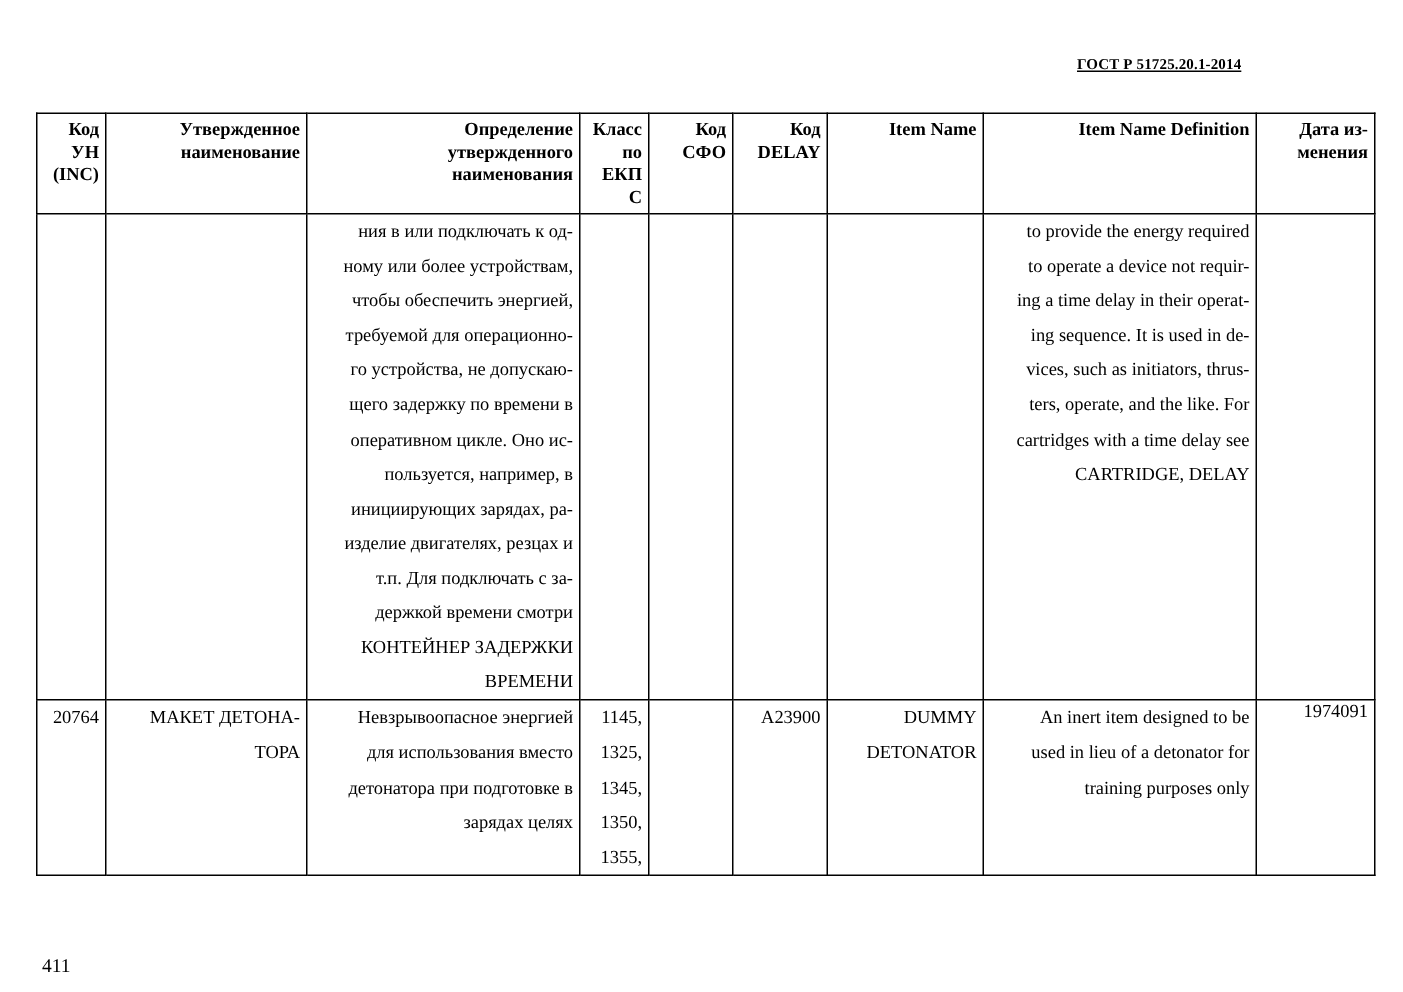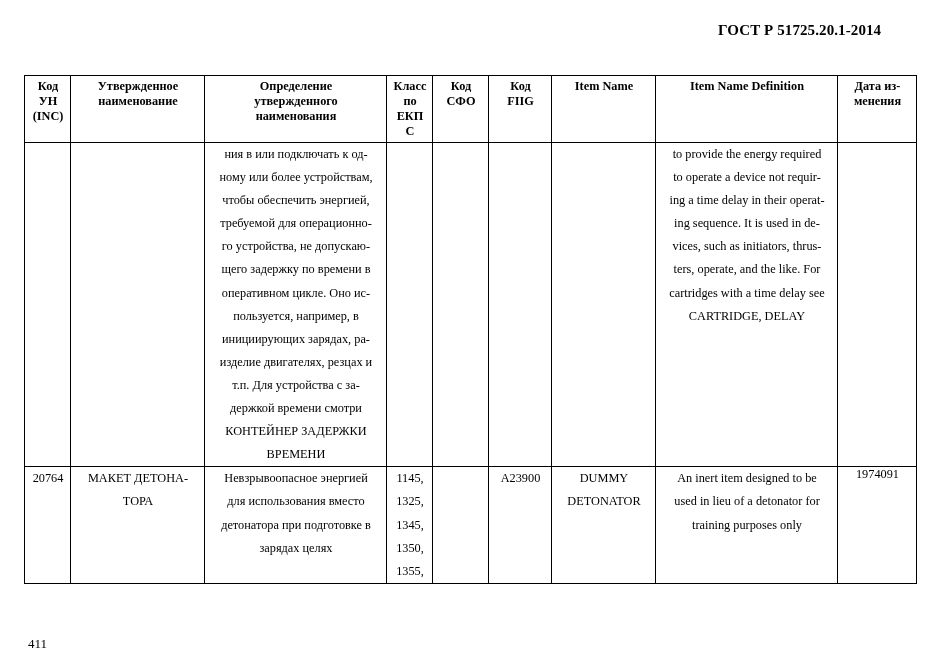--- a/index.html
+++ b/index.html
@@ -1,21 +1,21 @@
 <!DOCTYPE html>
 <html><head>
 <meta charset="utf-8">
 <style>
   html, body { margin: 0; padding: 0; background: #ffffff; }
   body { width: 935px; height: 661px; position: relative; overflow: hidden;
          font-family: "Liberation Serif", "DejaVu Serif", serif; color: #000; }
-  .doc-code { position: absolute; left: 718px; top: 22px; font-size: 15px; font-weight: bold; letter-spacing: 0.1px; }
+  .doc-code { position: absolute; left: 718px; top: 38px; font-size: 10px; font-weight: bold; letter-spacing: 0.1px; text-decoration: underline; }
   .page-number { position: absolute; left: 28px; top: 636px; font-size: 13px; }
   table.gost { position: absolute; left: 24px; top: 75px; border-collapse: collapse; table-layout: fixed; }
-  table.gost td, table.gost th { border: 1.5px solid #000; vertical-align: top; padding: 0 4px 0 5px; font-size: 12.3px; text-align: center; }
+  table.gost td, table.gost th { border: 1.5px solid #000; vertical-align: top; padding: 0 4px 0 5px; font-size: 12.3px; text-align: right; }
   table.gost th { font-weight: bold; line-height: 15px; padding-top: 3px; height: 63px; }
   .cont-cell, .body-cell { line-height: 23.1px; padding-top: 0px; }
   .row-cont td { height: 322px; }
   .row-item td { height: 116px; padding-top: 2px; }
   .line { display: block; white-space: nowrap; }
   .date-cell { font-size: 12px; line-height: 14px; padding-top: 1px; }
 </style>
 </head>
 <body>
 
@@ -54,21 +54,21 @@
         <span class="line">по</span>
         <span class="line">ЕКП</span>
         <span class="line">С</span>
       </th>
       <th>
         <span class="line">Код</span>
         <span class="line">СФО</span>
       </th>
       <th>
         <span class="line">Код</span>
-        <span class="line">FIIG</span>
+        <span class="line">DELAY</span>
       </th>
       <th>Item Name</th>
       <th>Item Name Definition</th>
       <th>
         <span class="line">Дата из-</span>
         <span class="line">менения</span>
       </th>
     </tr>
   </thead>
   <tbody>
@@ -79,21 +79,21 @@
         <span class="line">ния в или подключать к од-</span>
         <span class="line">ному или более устройствам,</span>
         <span class="line">чтобы обеспечить энергией,</span>
         <span class="line">требуемой для операционно-</span>
         <span class="line">го устройства, не допускаю-</span>
         <span class="line">щего задержку по времени в</span>
         <span class="line">оперативном цикле. Оно ис-</span>
         <span class="line">пользуется, например, в</span>
         <span class="line">инициирующих зарядах, ра-</span>
         <span class="line">изделие двигателях, резцах и</span>
-        <span class="line">т.п. Для устройства с за-</span>
+        <span class="line">т.п. Для подключать с за-</span>
         <span class="line">держкой времени смотри</span>
         <span class="line">КОНТЕЙНЕР ЗАДЕРЖКИ</span>
         <span class="line">ВРЕМЕНИ</span>
       </td>
       <td class="body-cell"></td>
       <td class="body-cell"></td>
       <td class="body-cell"></td>
       <td class="body-cell"></td>
       <td class="cont-cell">
         <span class="line">to provide the energy required</span>

